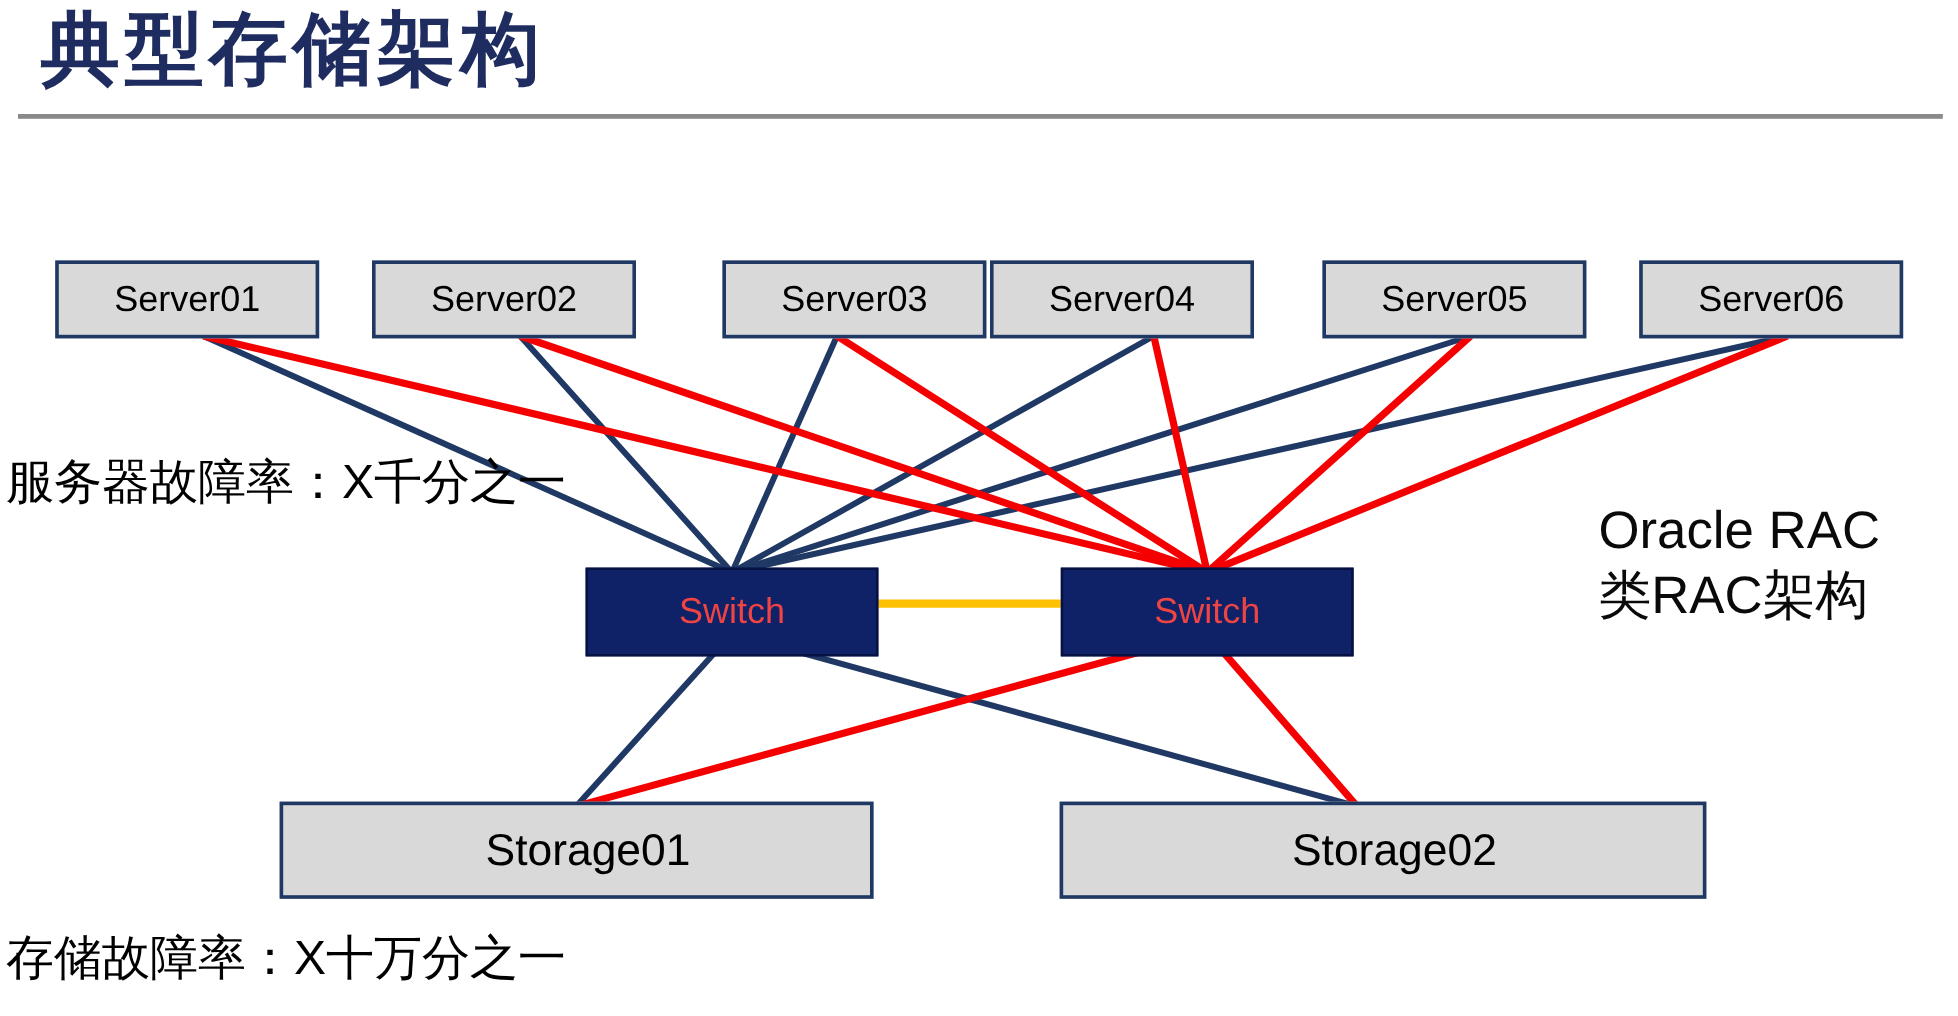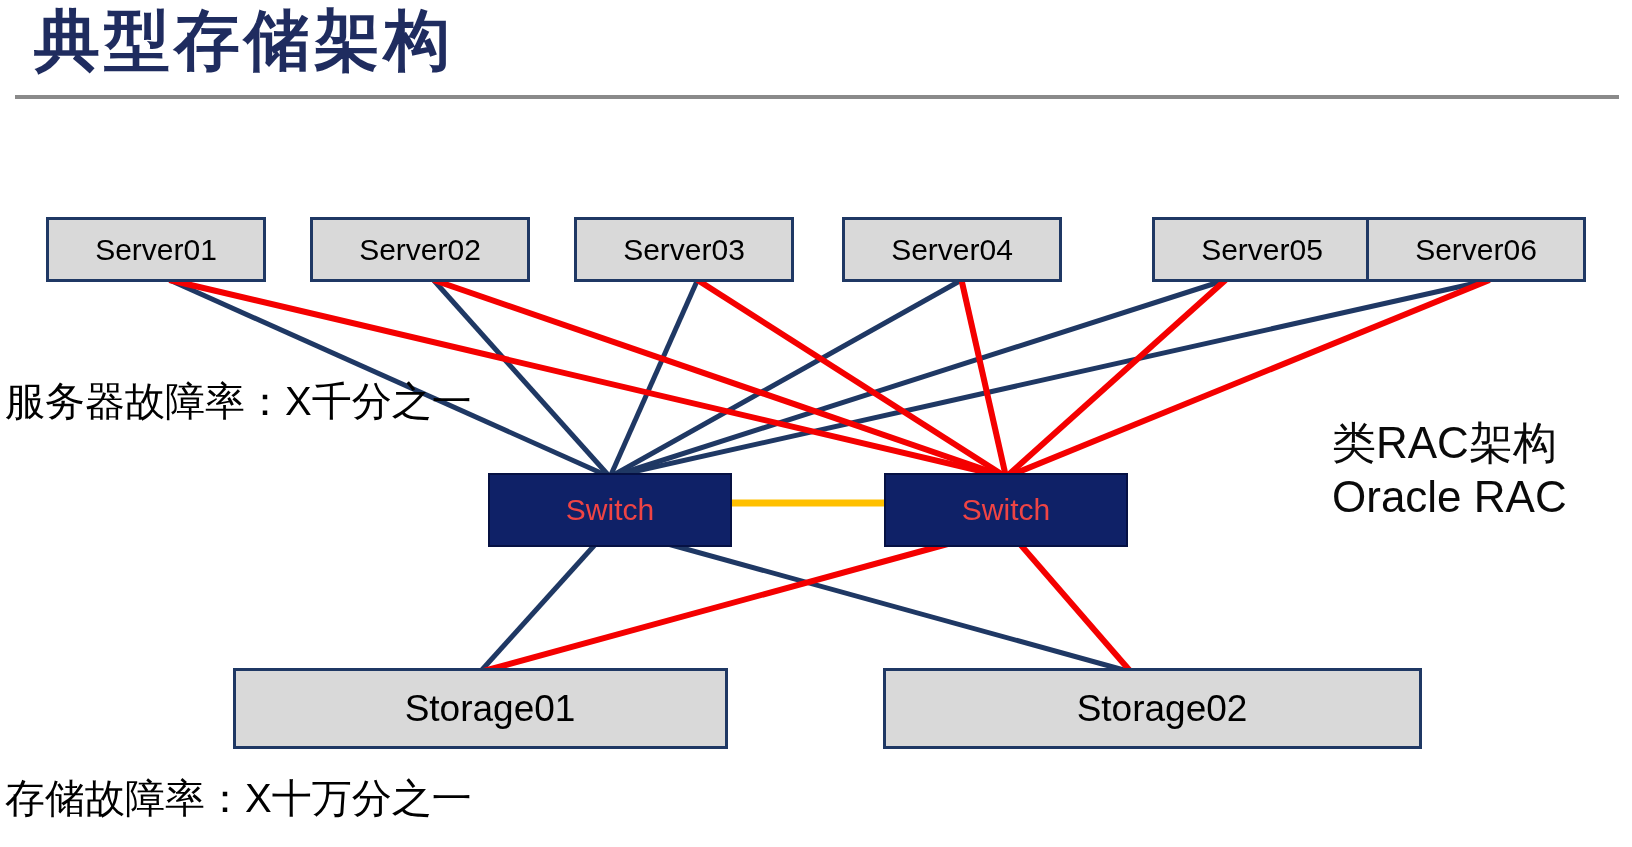--- a/index.html
+++ b/index.html
@@ -25,22 +25,22 @@
   .node{
     position:absolute;z-index:2;box-sizing:border-box;
     display:flex;align-items:center;justify-content:center;
     text-align:center;white-space:nowrap;
   }
   .server{
     width:220px;height:65px;top:217px;
     background:var(--box-fill);border:3px solid var(--box-border);
     font-size:30px;color:#000;
   }
-  #server1{left:46px}#server2{left:310px}#server3{left:574px}
-  #server4{left:842px}#server5{left:1152px}#server6{left:1366px}
+  #server1{left:46px}#server2{left:310px}#server3{left:602px}
+  #server4{left:825px}#server5{left:1102px}#server6{left:1366px}
   .switch{
     width:244px;height:74px;top:473px;
     background:var(--switch-fill);border:2px solid #061143;
     color:#ef4444;font-size:30px;
   }
   #switch-left{left:488px}#switch-right{left:884px}
   .storage{
     height:81px;top:668px;
     background:var(--box-fill);border:3px solid var(--box-border);
     font-size:37px;color:#000;padding-left:19px;
@@ -93,15 +93,15 @@
 <div class="node switch" id="switch-left">Switch</div>
 <div class="node switch" id="switch-right">Switch</div>
 
 <div class="node storage" id="storage1">Storage01</div>
 <div class="node storage" id="storage2">Storage02</div>
 
 <div class="side-label" id="label-server-rate">服务器故障率：X千分之一</div>
 <div class="side-label" id="label-storage-rate">存储故障率：X十万分之一</div>
 
 <div class="cluster-note">
+  <div>Oracle RAC</div>
   <div>类RAC架构</div>
-  <div>Oracle RAC</div>
 </div>
 
 </body></html>

